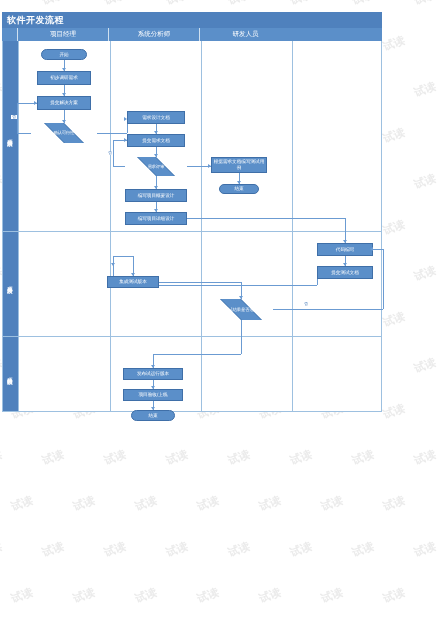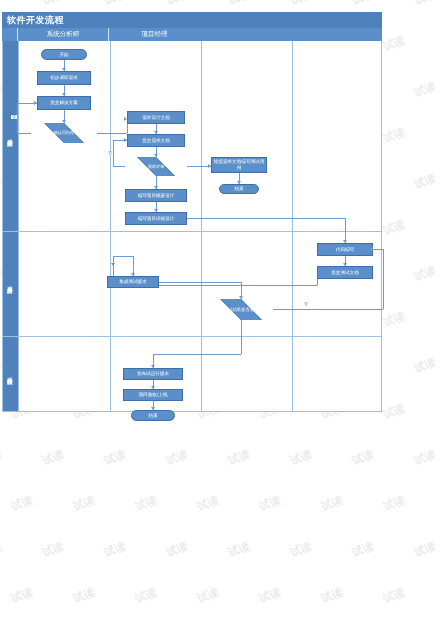--- a/index.html
+++ b/index.html
@@ -215,22 +215,23 @@
     <span class="wm" style="left: 321px; top: 588px;">试读</span>
     <span class="wm" style="left: 383px; top: 588px;">试读</span>
   </div>
 
 <div id="diagram">
 
   <div class="title-bar">软件开发流程</div>
 
   <div class="hdr-row">
     <div class="hdr-cell spacer" style="width:16px"></div>
+    <div class="hdr-cell" style="width:91px">项目经理</div>
     <div class="hdr-cell" style="width:91px">系统分析师</div>
-    <div class="hdr-cell" style="width:91px">项目经理</div>
+    <div class="hdr-cell" style="width:91px">研发人员</div>
   </div>
 
   <div class="body-area">
 
     <div class="phase-strip">
       <div class="phase-label" style="top:0;height:190px">项目需求阶段</div>
       <div class="phase-label" style="top:190px;height:105px">项目开发阶段</div>
       <div class="phase-label" style="top:295px;height:76px">项目验收阶段</div>
     </div>
 

